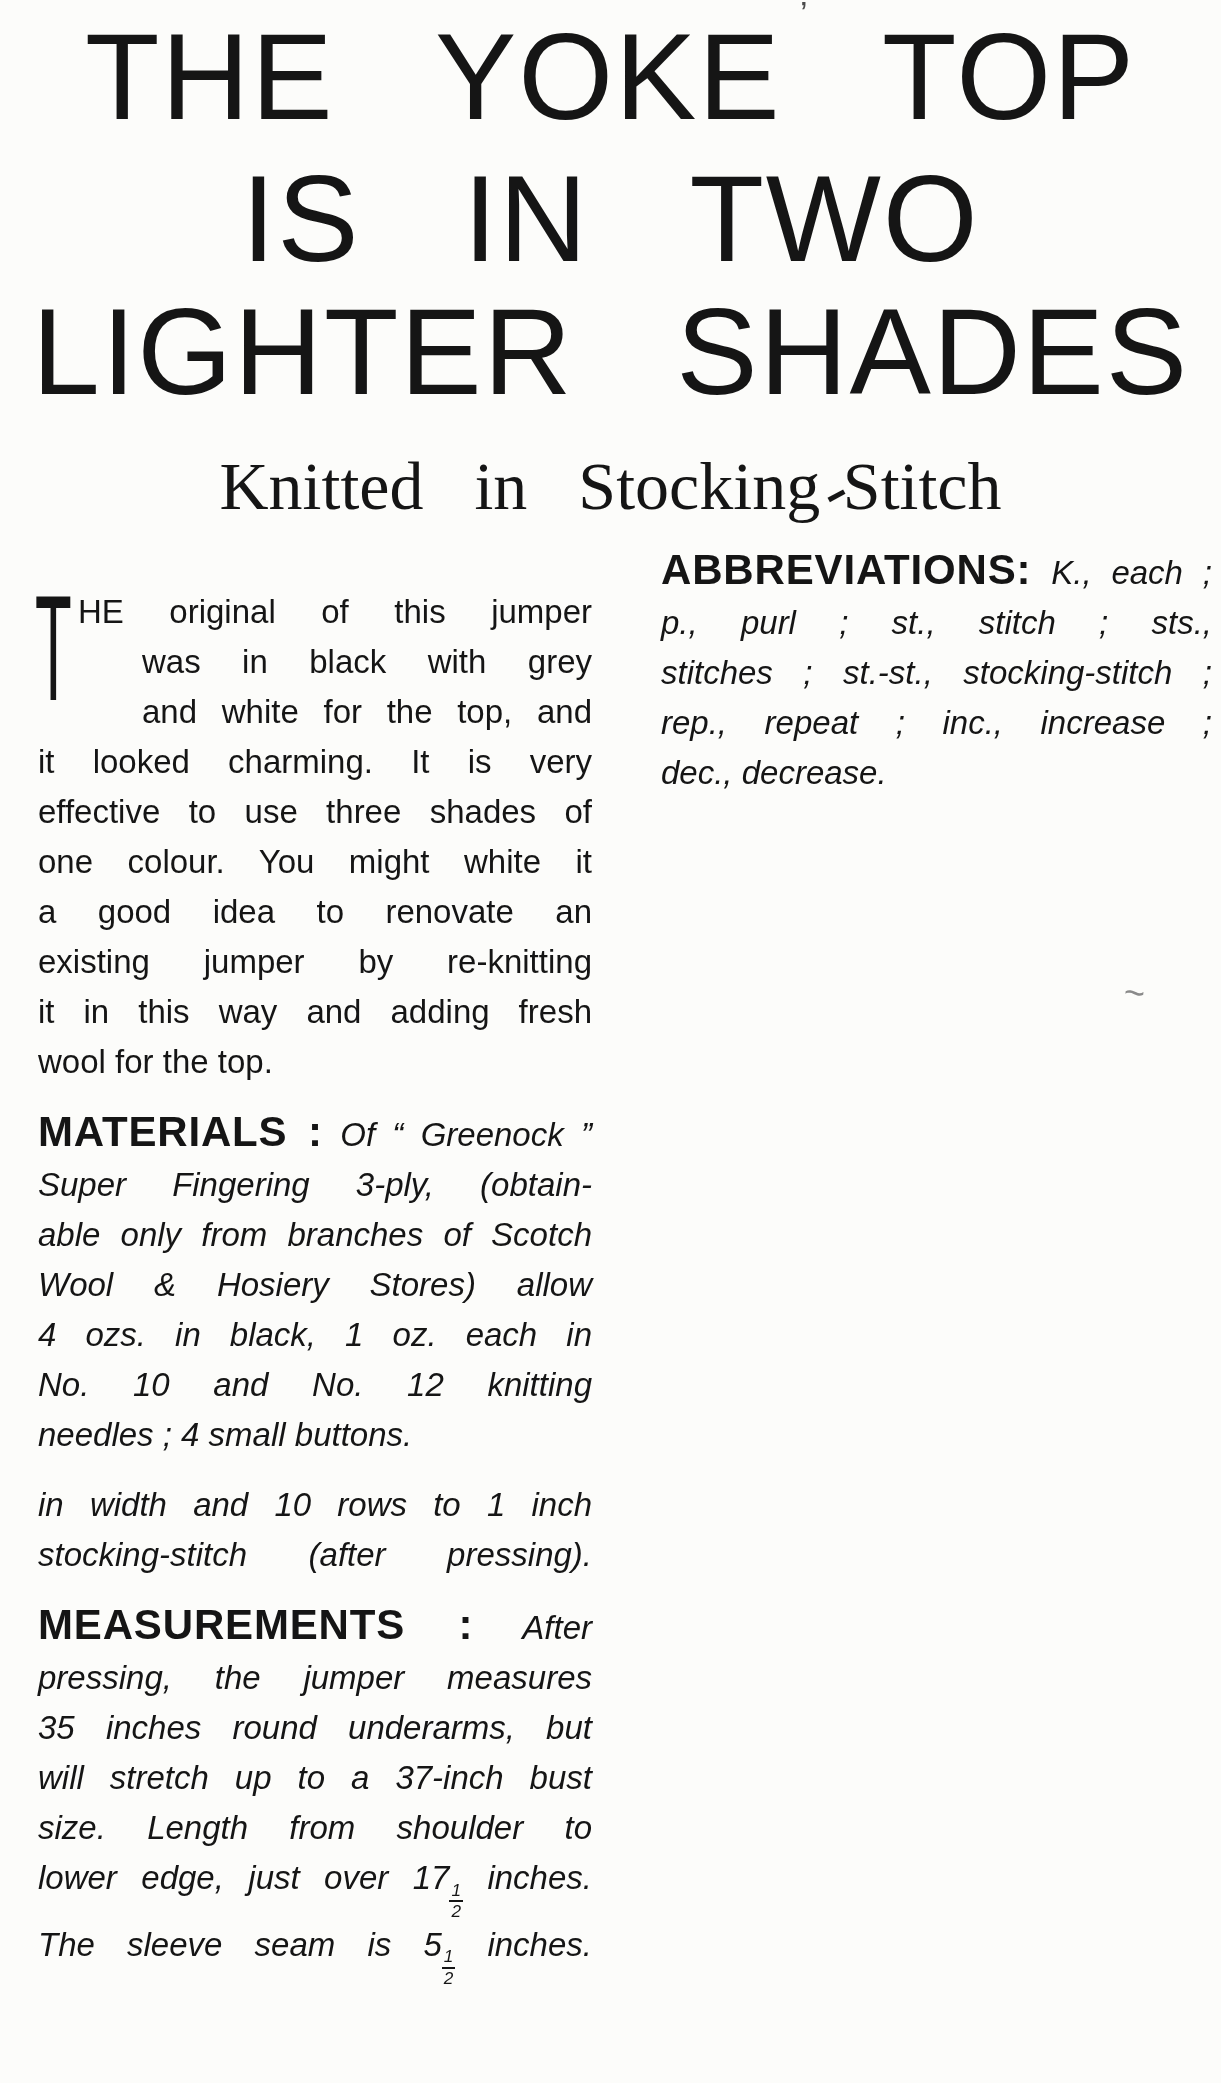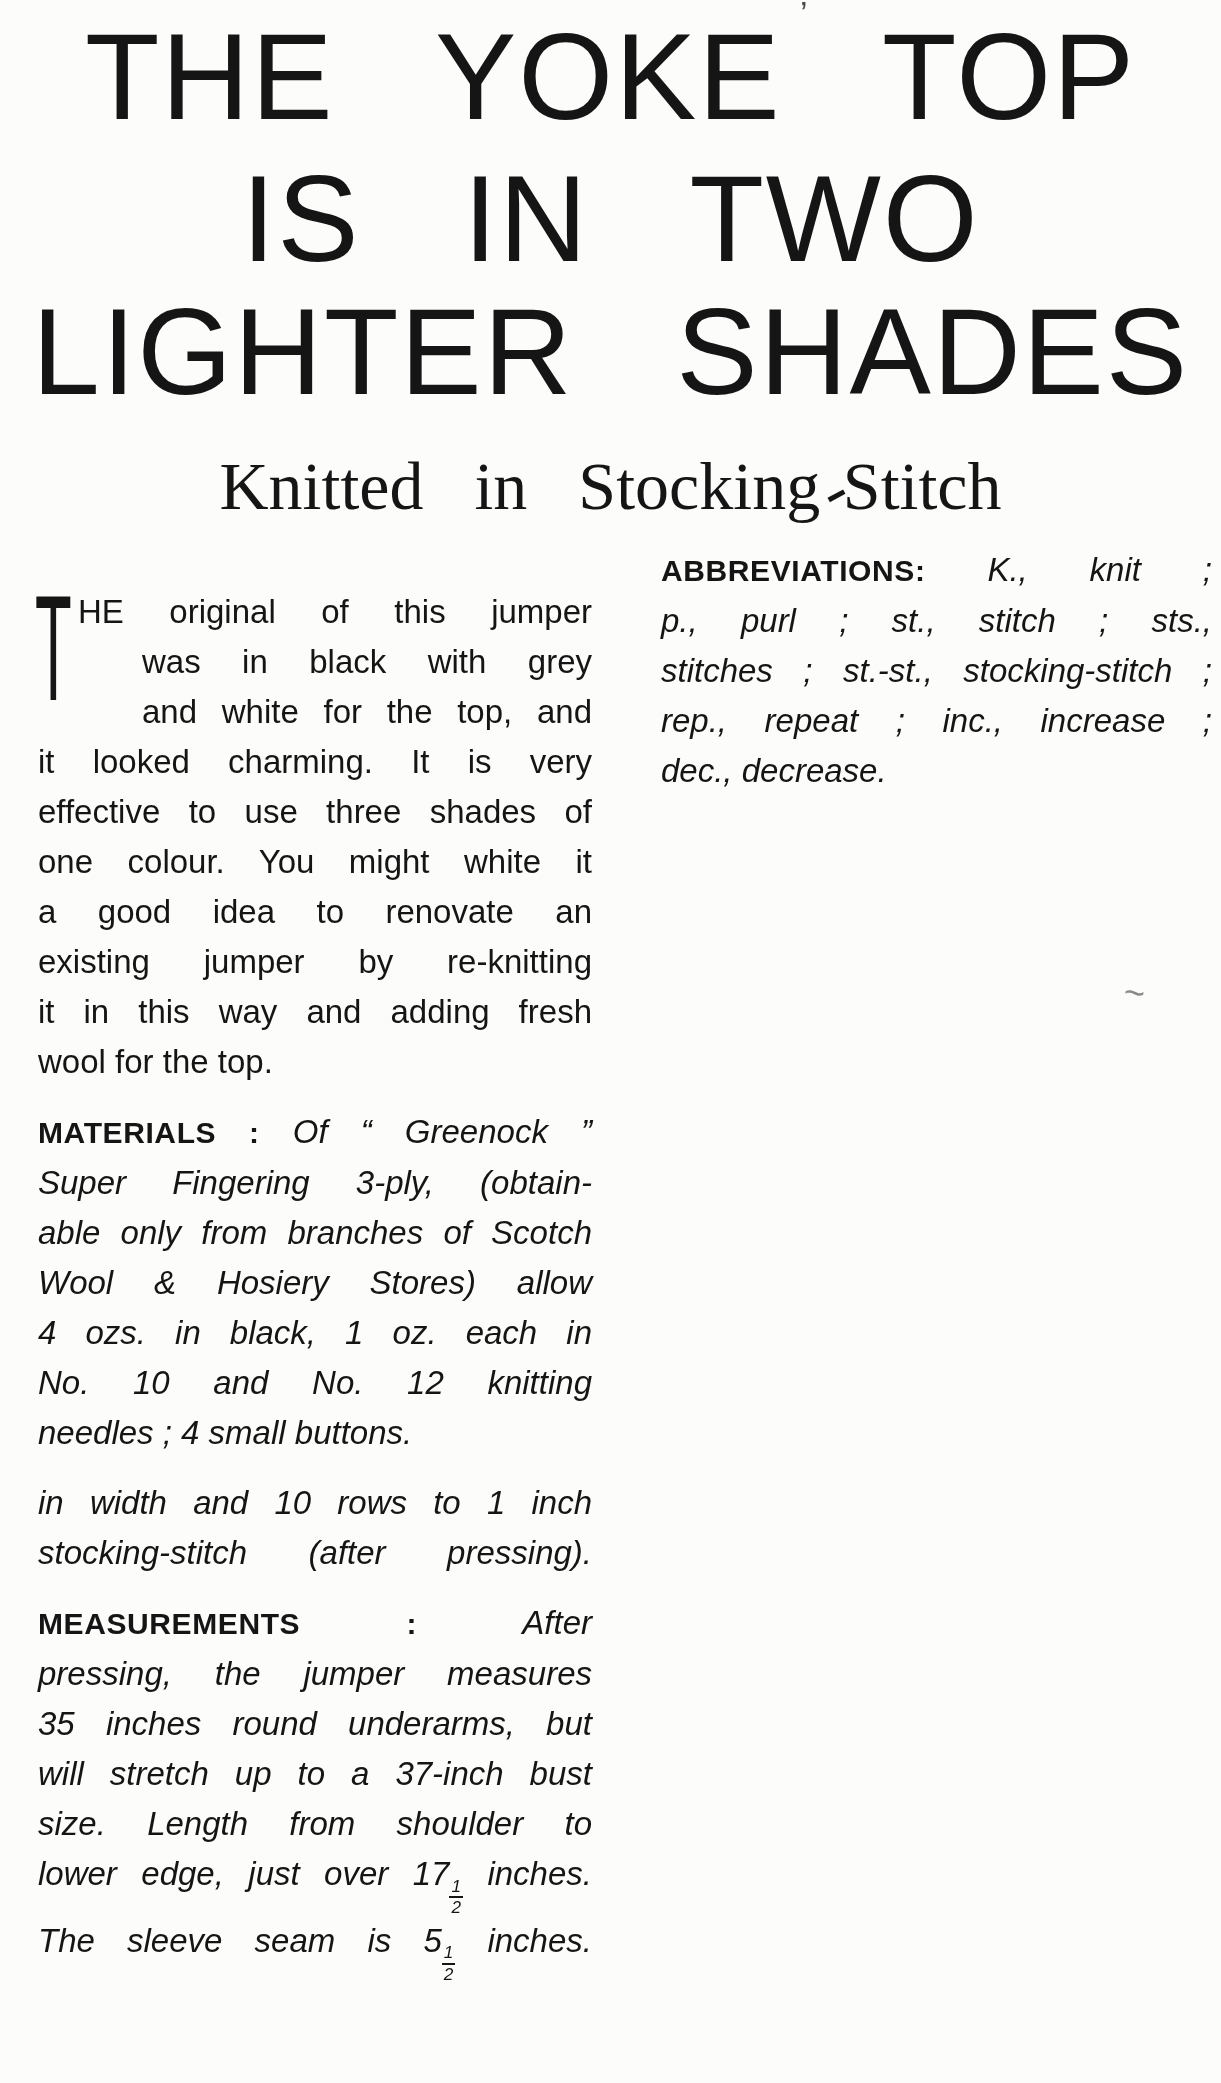--- a/index.html
+++ b/index.html
@@ -24,21 +24,21 @@
   .tilt-hyphen{display:inline-block;transform:rotate(-28deg) translateY(4px);}
   
   .col-left{position:absolute;left:38px;top:545px;width:554px;}
   .col-right{position:absolute;left:661px;top:545px;width:551px;}
   .block{margin:0 0 20px 0;}
   .ln{
     font-size:33px;line-height:50px;text-align:justify;text-justify:inter-word;
   }
   .j{text-align-last:justify;}
   .end{text-align-last:left;}
-  .head{font-weight:700;font-size:30px;letter-spacing:.02em;font-style:normal;}
+  .head{font-weight:700;font-size:42px;letter-spacing:.02em;font-style:normal;}
   .italic .ln{font-style:italic;}
   .head-rest{font-style:italic;}
   
   .intro{position:relative;}
   .indent1{padding-left:40px;margin-top:42px;}
   .indent2{padding-left:104px;}
   .dropcap{
     position:absolute;left:-3px;top:-14px;font-size:150px;line-height:1;
     transform:scaleX(.40);transform-origin:0 0;font-weight:400;font-style:normal;
   }
@@ -112,21 +112,21 @@
       <div class="ln j"><span>The sleeve seam is 5</span><span class="frac">
             <span class="num">1</span>
             <span class="den">2</span>
           </span><span> inches.</span></div>
     </div>
 
   </section>
 
   <section class="col-right">
     <div class="block italic">
-      <div class="ln j"><span class="head">ABBREVIATIONS:</span> <span class="head-rest">K., knit ;</span></div>
+      <div class="ln j"><span class="head">ABBREVIATIONS:</span> <span class="head-rest">K., each ;</span></div>
       <div class="ln j">p., purl ; st., stitch ; sts.,</div>
       <div class="ln j">stitches ; st.-st., stocking-stitch ;</div>
       <div class="ln j">rep., repeat ; inc., increase ;</div>
       <div class="ln end">dec., decrease.</div>
     </div>
   </section>
 
   <div class="artifact" id="artifact-side">~</div>
 
 </div>

